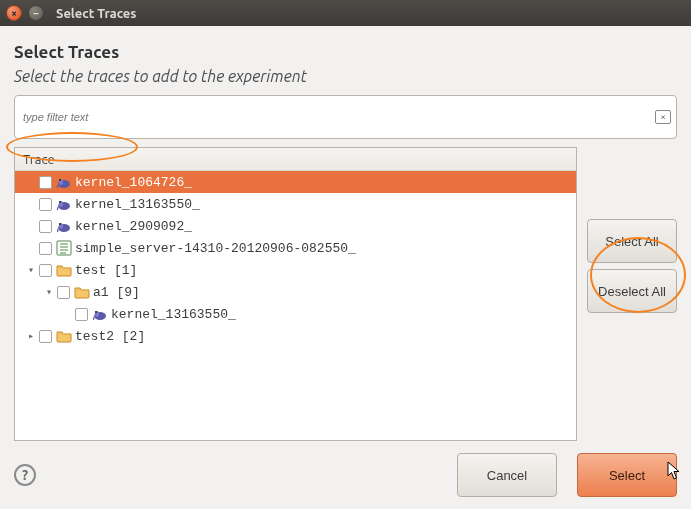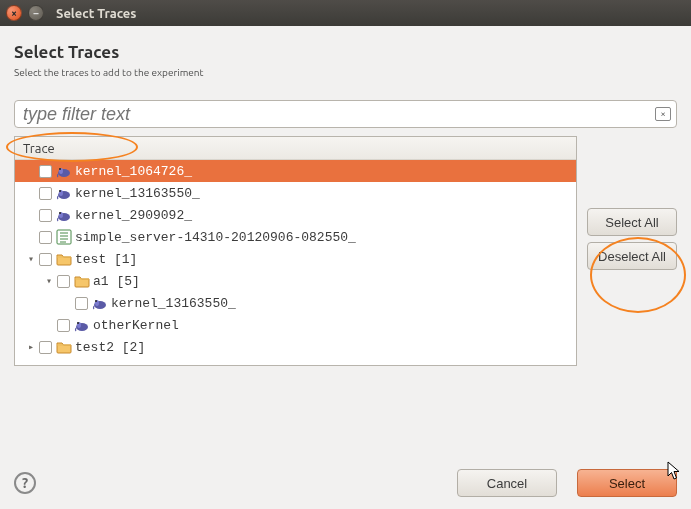--- a/index.html
+++ b/index.html
@@ -45,38 +45,39 @@
     display: flex;
     flex-direction: column;
   }
   .header-title {
     font-size: 17px;
     font-weight: bold;
     color: #333;
     margin: 4px 0 6px 0;
   }
   .header-sub {
-    font-size: 10px;
+    font-size: 16px;
     color: #4d4d4d;
-    margin-bottom: 22px;
+    margin-bottom: 10px;
+    font-style: italic;
   }
   .filter-wrap {
     position: relative;
     margin-bottom: 8px;
   }
   .filter-input {
     width: 100%;
-    height: 28px;
+    height: 44px;
     border: 1px solid #b8b4ac;
     border-radius: 4px;
     padding: 0 28px 0 8px;
     background: #fff;
     font-style: italic;
     color: #888;
-    font-size: 18px;
+    font-size: 11px;
     outline: none;
   }
   .filter-clear {
     position: absolute;
     right: 6px; top: 50%;
     transform: translateY(-50%);
     width: 16px; height: 14px;
     border: 1px solid #888;
     border-radius: 2px;
     font-size: 10px;
@@ -89,21 +90,21 @@
     display: flex;
     align-items: flex-start;
     gap: 10px;
     flex: 1;
     min-height: 0;
   }
   .tree {
     flex: 1;
     border: 1px solid #b8b4ac;
     background: #fff;
-    height: 230px;
+    height: 294px;
     overflow: hidden;
   }
   .tree-header {
     padding: 4px 8px;
     border-bottom: 1px solid #d9d5cd;
     background: linear-gradient(#f6f4f1,#ece9e4);
     font-size: 13px;
   }
   .tree-body { font-size: 13px; font-family: Liberation Mono, monospace; }
   .row {
@@ -147,21 +148,21 @@
   .ico svg { display:block; }
   .label { }
   .side {
     width: 90px;
     display: flex;
     flex-direction: column;
     gap: 6px;
     padding-top: 72px;
   }
   .btn {
-    height: 28px;
+    height: 44px;
     border: 1px solid #b2aea6;
     border-radius: 4px;
     background: linear-gradient(#f5f3f0,#e2ded7);
     font-size: 13px;
     color: #3c3c3c;
     padding: 0 10px;
     cursor: default;
     text-align: center;
   }
   .footer {
@@ -302,49 +303,35 @@
           <div class="row">
             <span class="indent" style="width: 22px;"></span>
             <span class="disclosure">▾</span>
             <span class="chk"></span>
             <span class="ico">
   <svg width="16" height="16" viewBox="0 0 16 16">
     <path d="M1 4 h5 l1.5 2 H15 v7 a1 1 0 0 1 -1 1 H2 a1 1 0 0 1 -1 -1 Z" fill="#f6c66a" stroke="#c88a2c"></path>
     <path d="M1 6 H15" stroke="#e9b95a"></path>
   </svg>
 </span>
-            <span class="label">a1 [5]</span>
+            <span class="label">a1 [9]</span>
           </div>
           <div class="row">
             <span class="indent" style="width: 40px;"></span>
             <span class="disclosure hidden"></span>
             <span class="chk"></span>
             <span class="ico">
   <svg width="16" height="16" viewBox="0 0 16 16">
     <ellipse cx="8" cy="10" rx="6" ry="4" fill="#5a5aa6"></ellipse>
     <ellipse cx="5" cy="8" rx="2" ry="3" fill="#7a7acf"></ellipse>
     <circle cx="4" cy="6" r="1" fill="#222"></circle>
     <path d="M2 11 Q1 13 2 14" stroke="#5a5aa6" stroke-width="1.2" fill="none"></path>
   </svg>
 </span>
             <span class="label">kernel_13163550_</span>
-          </div>
-          <div class="row">
-            <span class="indent" style="width: 22px;"></span>
-            <span class="disclosure hidden"></span>
-            <span class="chk"></span>
-            <span class="ico">
-  <svg width="16" height="16" viewBox="0 0 16 16">
-    <ellipse cx="8" cy="10" rx="6" ry="4" fill="#5a5aa6"></ellipse>
-    <ellipse cx="5" cy="8" rx="2" ry="3" fill="#7a7acf"></ellipse>
-    <circle cx="4" cy="6" r="1" fill="#222"></circle>
-    <path d="M2 11 Q1 13 2 14" stroke="#5a5aa6" stroke-width="1.2" fill="none"></path>
-  </svg>
-</span>
-            <span class="label">otherKernel</span>
           </div>
           <div class="row">
             <span class="indent" style="width: 4px;"></span>
             <span class="disclosure">▸</span>
             <span class="chk"></span>
             <span class="ico">
   <svg width="16" height="16" viewBox="0 0 16 16">
     <path d="M1 4 h5 l1.5 2 H15 v7 a1 1 0 0 1 -1 1 H2 a1 1 0 0 1 -1 -1 Z" fill="#f6c66a" stroke="#c88a2c"></path>
     <path d="M1 6 H15" stroke="#e9b95a"></path>
   </svg>

